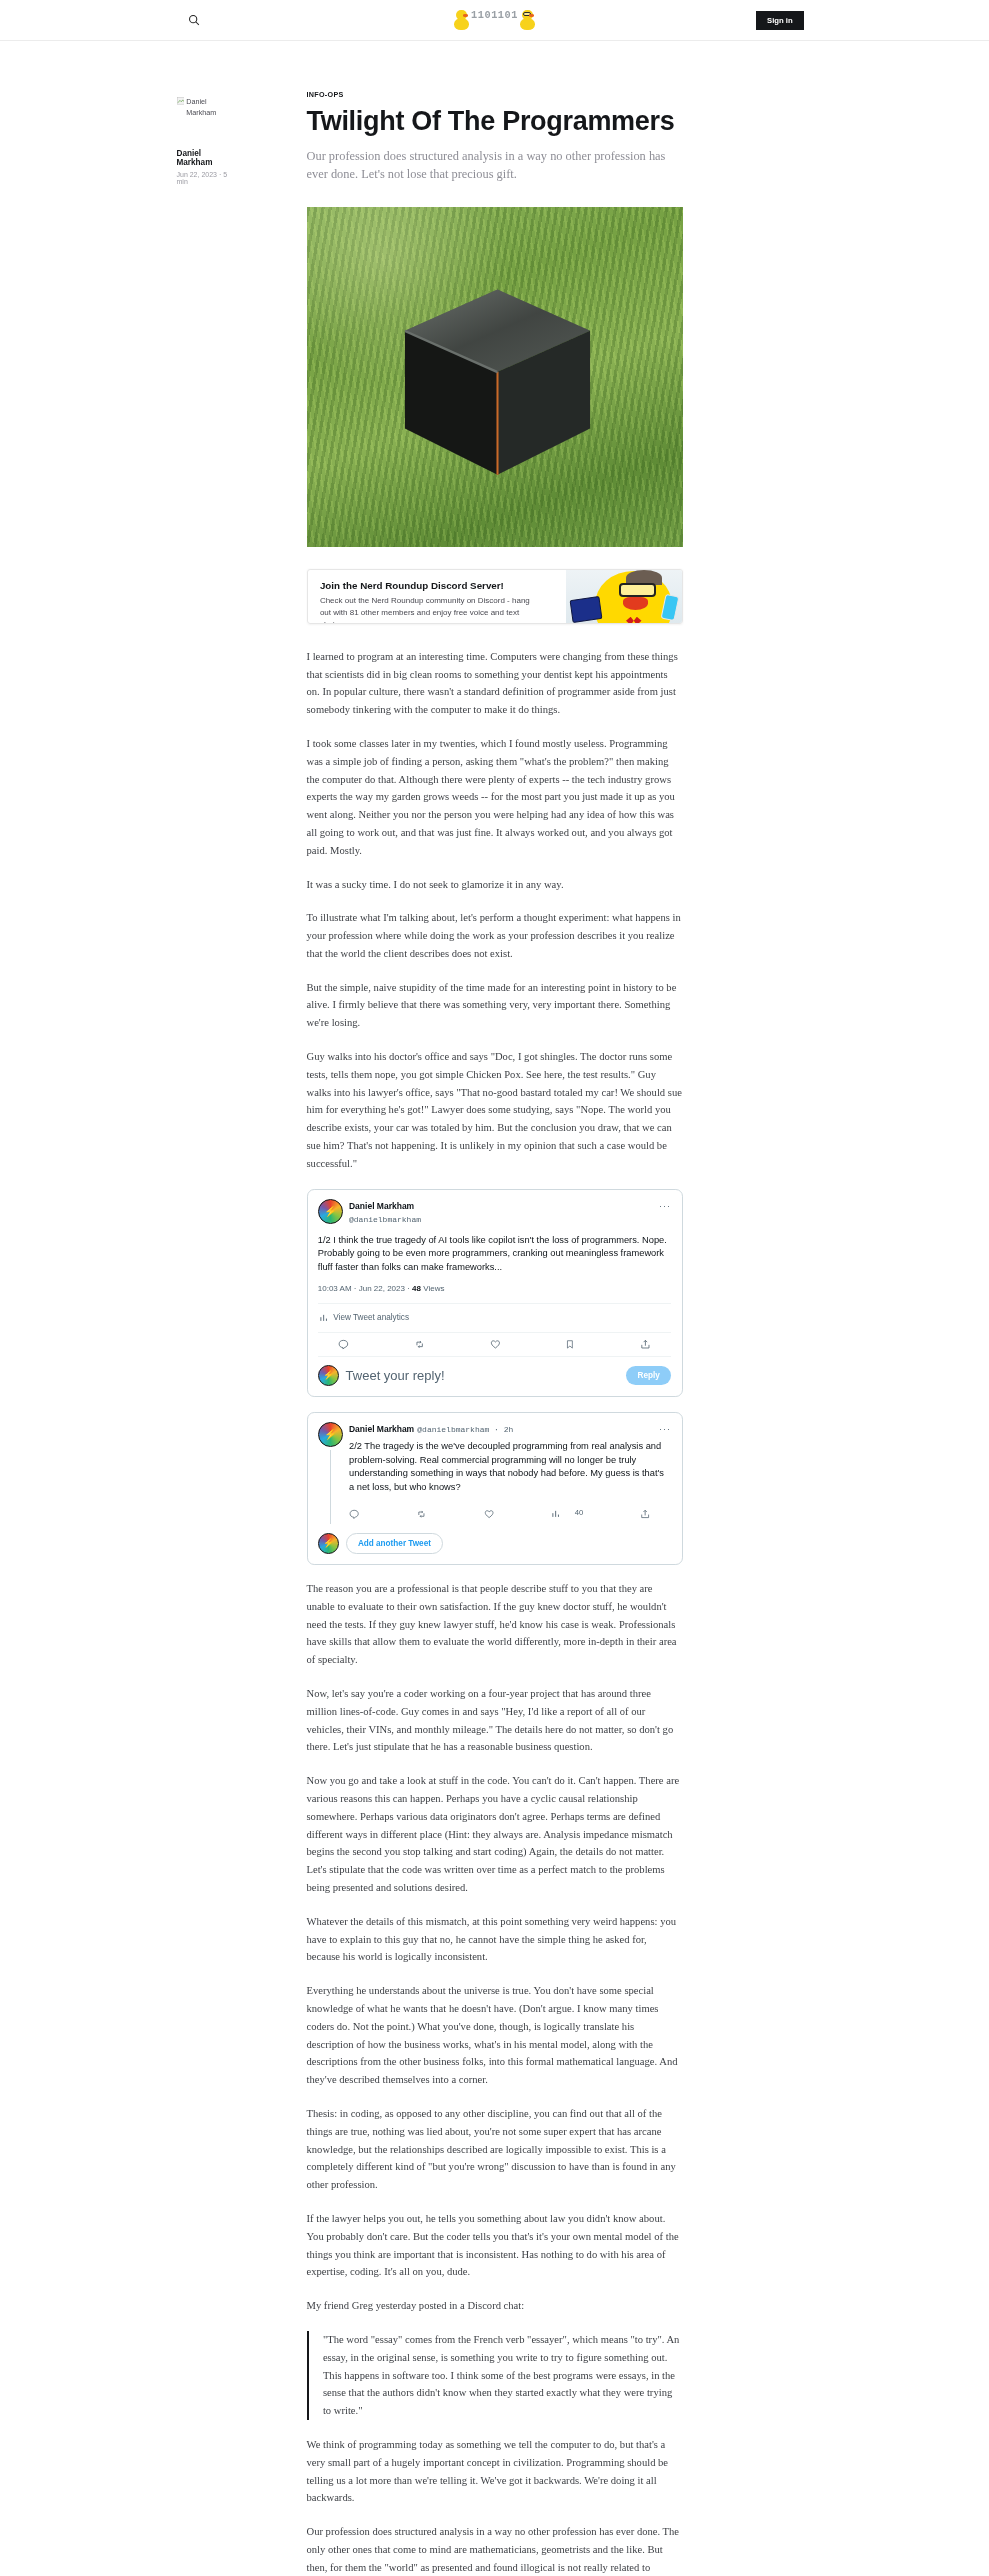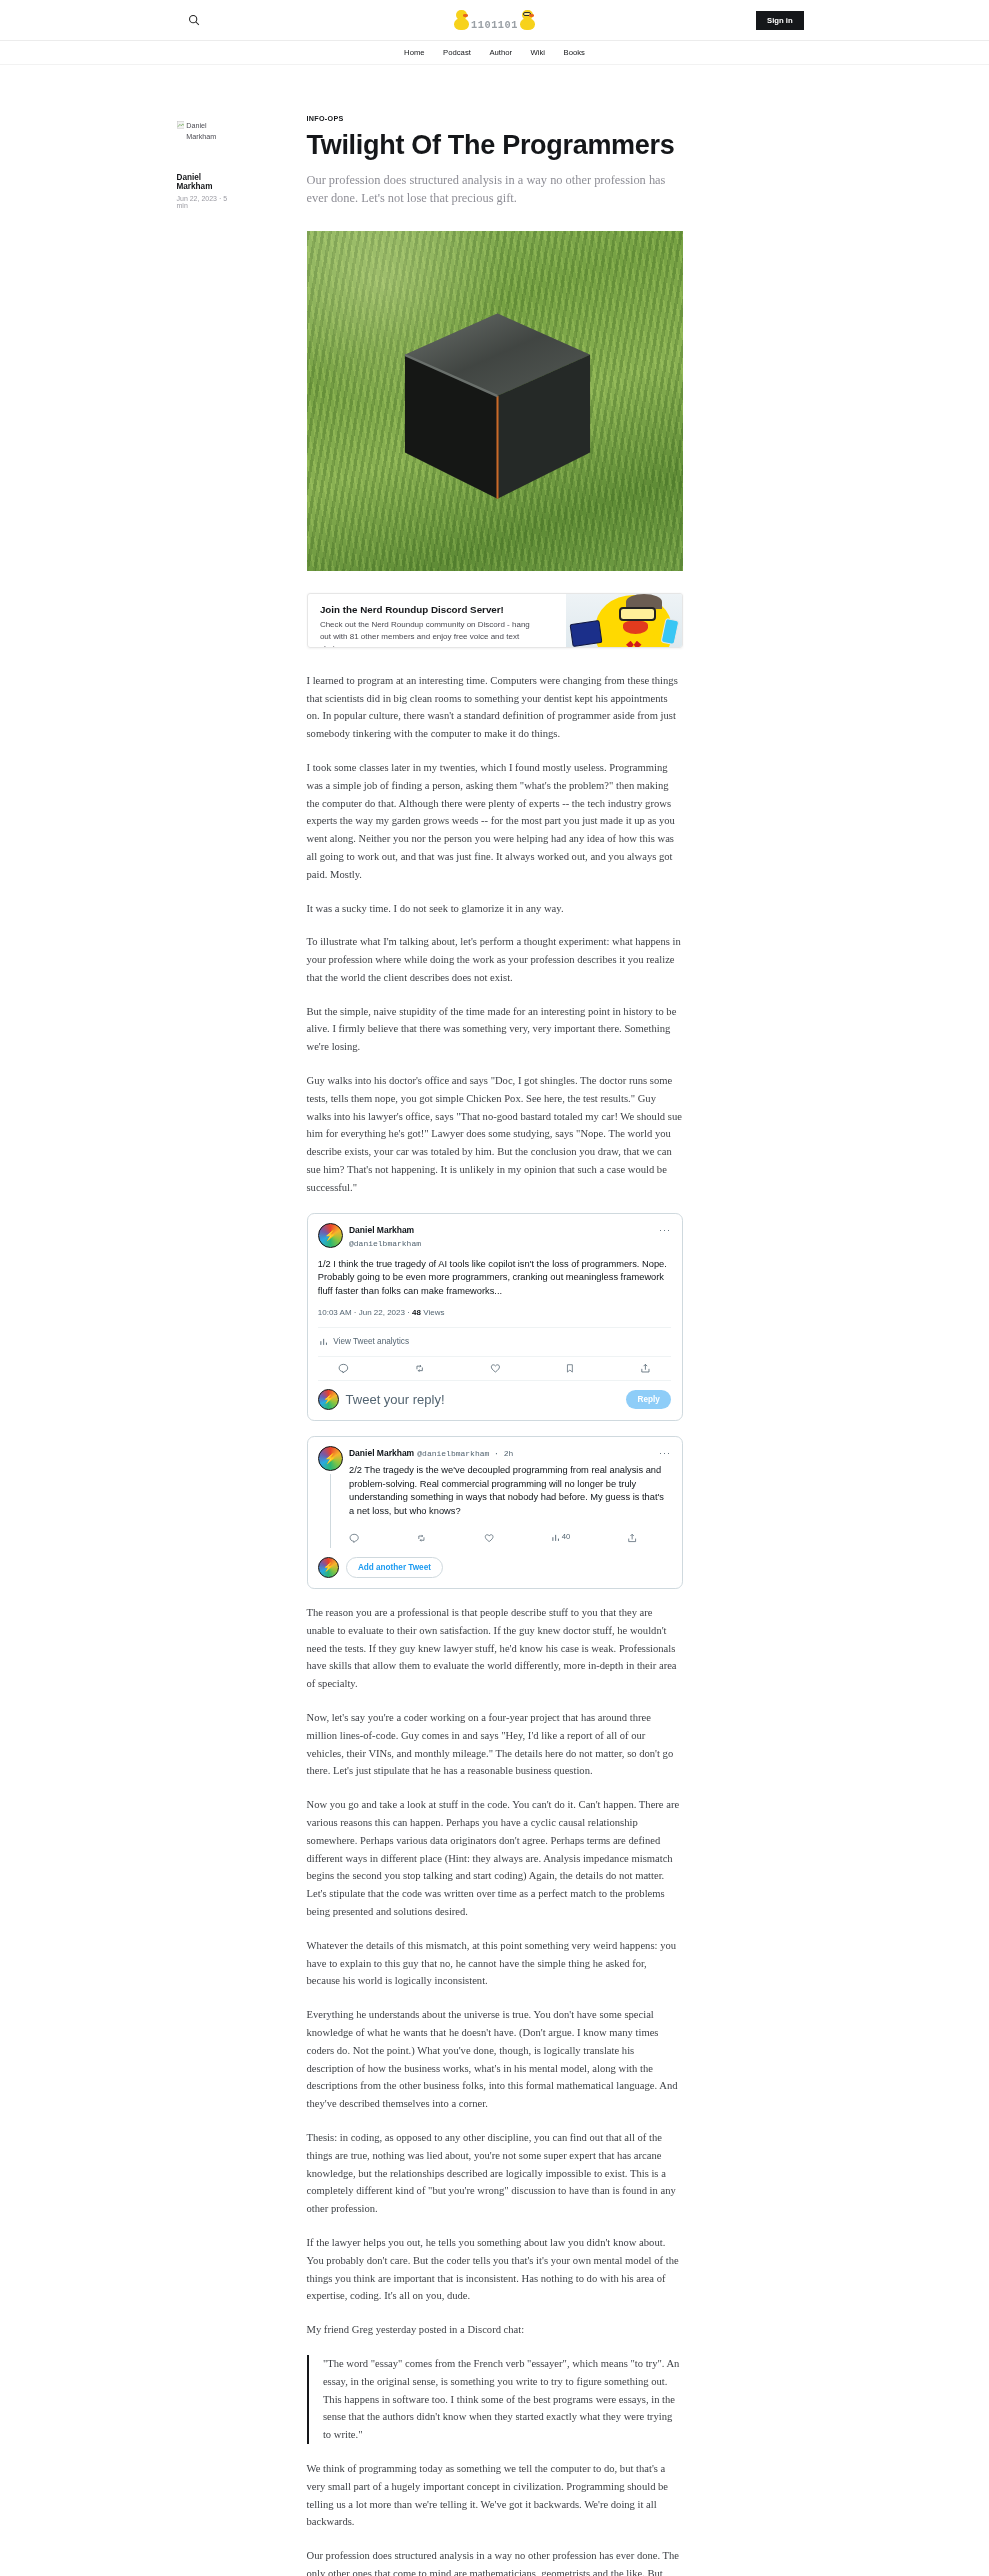--- a/index.html
+++ b/index.html
@@ -4,21 +4,21 @@
 <style>
   * { margin:0; padding:0; box-sizing:border-box; }
   html,body { background:#ffffff; }
   body { width:989px; font-family:"Liberation Sans", sans-serif; color:#15171a; }
 
   
   .site-header { position:relative; width:100%; }
   .logo-row { height:41px; display:flex; align-items:center; justify-content:center; border-bottom:0.5px solid #ececec; position:relative; }
   .search-btn { position:absolute; left:188px; top:14.4px; width:12.4px; height:12.4px; cursor:pointer; background:none; border:none; }
   .signin-btn { position:absolute; right:185px; top:10.8px; background:#15171a; color:#fff; border:none; border-radius:0; padding:5.2px 11.3px; font-size:7.7px; font-weight:bold; cursor:pointer; }
-  .logo { display:flex; align-items:flex-end; gap:1px; position:relative; }
+  .logo { display:flex; align-items:flex-start; gap:1px; position:relative; }
   .logo .binary { font-family:"Liberation Mono", monospace; font-weight:bold; color:#9aa0a6; font-size:10.3px; letter-spacing:0.5px; line-height:1; }
   .duck { width:17.5px; height:20.6px; position:relative; }
   .duck .body { position:absolute; bottom:0; left:1px; width:15.5px; height:12.4px; background:#f7d21b; border-radius:50% 50% 45% 45%; }
   .duck .head { position:absolute; top:0; left:3.6px; width:10.3px; height:10.3px; background:#f7d21b; border-radius:50%; }
   .duck .beak { position:absolute; top:4.6px; left:10.3px; width:5.2px; height:3.1px; background:#e8641b; border-radius:40%; }
   .duck .glasses { position:absolute; top:2.6px; left:4.1px; width:8.2px; height:3.6px; border:1px solid #2b2b2b; border-radius:2.1px; background:rgba(255,255,255,.5); }
   .nav-row { height:24px; display:flex; align-items:center; justify-content:center; gap:18.5px; border-bottom:0.5px solid #f2f2f2; }
   .nav-link { font-size:7.7px; color:#15171a; text-decoration:none; cursor:pointer; }
 
   
@@ -70,21 +70,21 @@
   .tw-name { font-weight:bold; font-size:8.5px; }
   .tw-handle { color:#536471; font-size:8px;font-family:Liberation Mono, monospace; }
   .tw-more { margin-left:auto; color:#536471; font-size:9.3px; letter-spacing:1px; cursor:pointer; }
   .tw-text { font-size:9.3px; line-height:1.45; margin:7.2px 0 8.2px; color:#0f1419; }
   .tw-text.inline { margin:2.1px 0 7.2px; }
   .tw-meta { color:#536471; font-size:8px; padding-bottom:7.2px; border-bottom:0.5px solid #eff3f4; }
   .tw-meta b { color:#0f1419; }
   .tw-analytics { display:flex; align-items:center; gap:5.2px; color:#536471; font-size:8.2px; padding:7.2px 1px; border-bottom:0.5px solid #eff3f4; cursor:pointer; }
   .tw-actions { display:flex; justify-content:space-between; padding:6.2px 20.6px; border-bottom:0.5px solid #eff3f4; }
   .tw-actions.noline { border-bottom:none; padding:6.2px 5.2px 4.1px 0; justify-content:flex-start; gap:57px; }
-  .tw-action { display:flex; align-items:center; gap:1px; color:#536471; cursor:pointer; font-size:7.7px;justify-content:center; }
+  .tw-action { display:flex; align-items:center; gap:14px; color:#536471; cursor:pointer; font-size:7.7px;justify-content:center; }
   .tw-reply-row { display:flex; align-items:center; gap:6.2px; padding:7.2px 0 4.1px; }
   .tw-reply-ph { color:#536471; font-size:13px; flex:1; }
   .reply-btn { background:#8ecdf8; color:#fff; font-weight:bold; font-size:8.2px; border:none; border-radius:11.3px; padding:5.2px 11.3px; cursor:pointer; }
   .thread { display:flex; gap:6.2px; }
   .thread-left { display:flex; flex-direction:column; align-items:center; }
   .thread-line { width:1px; flex:1; background:#cfd9de; margin-top:2.1px; }
   .add-tweet-row { display:flex; align-items:center; gap:6.2px; padding:8.2px 0 4.1px; }
   .add-tweet-btn { border:0.5px solid #cfd9de; background:#fff; color:#1d9bf0; font-weight:bold; font-size:8.2px; border-radius:11.3px; padding:5.2px 11.3px; cursor:pointer; }
   .icon-g { stroke:#536471; fill:none; stroke-width:1.8; }
 </style>
@@ -108,27 +108,20 @@
       <span class="binary">1101101</span>
       <span class="duck">
           <span class="head"></span>
           <span class="glasses"></span>
           <span class="beak"></span>
           <span class="body"></span>
         </span>
     </div>
     <button class="signin-btn">Sign in</button>
   </div>
-  <nav class="nav-row">
-    <a class="nav-link">Home</a>
-    <a class="nav-link">Podcast</a>
-    <a class="nav-link">Author</a>
-    <a class="nav-link">Wiki</a>
-    <a class="nav-link">Books</a>
-  </nav>
 </header>
 
 <main class="article-wrap">
 
   <aside class="side-col">
     <div class="side-back">
       <svg width="7.7" height="7.7" viewBox="0 0 16 16">
           <rect x="1" y="1" width="14" height="14" fill="#f2f2f2" stroke="#bdbdbd"></rect>
           <path d="M2 12 L6 7 L9 10 L12 6 L15 10" stroke="#6aa84f" fill="none" stroke-width="1.5"></path>
         </svg>

